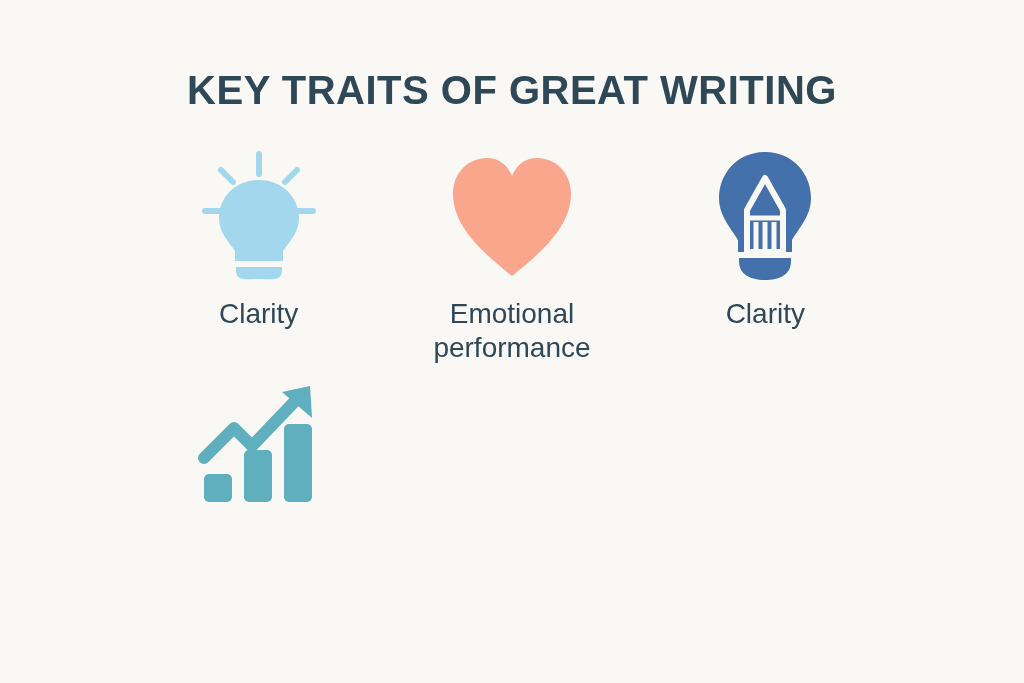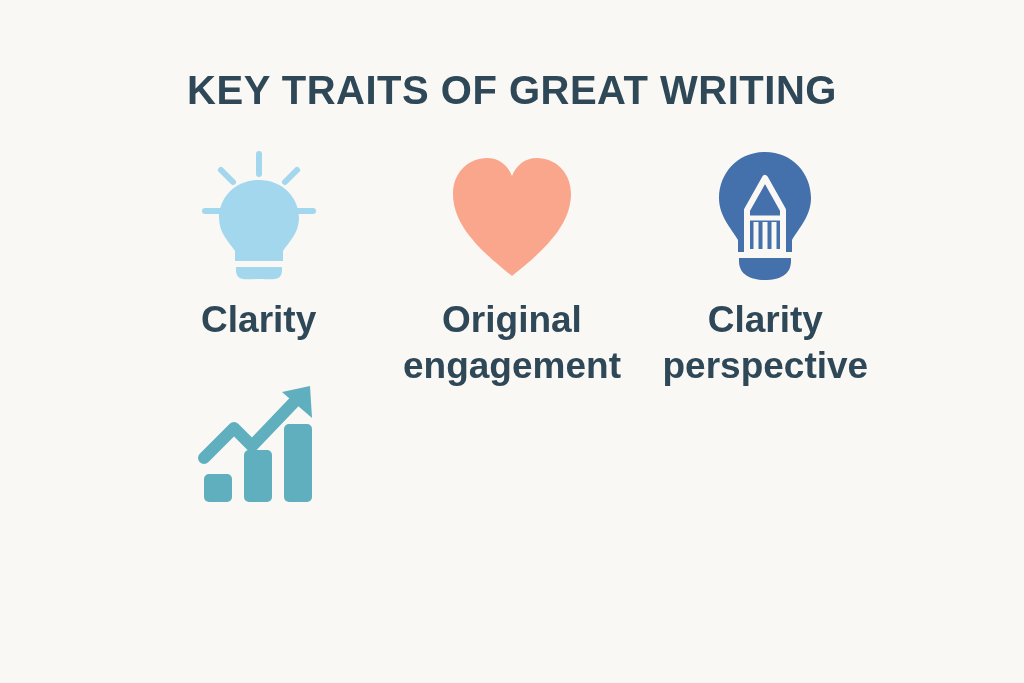--- a/index.html
+++ b/index.html
@@ -53,26 +53,26 @@
     height: 135px;
     display: flex;
     align-items: center;
     justify-content: center;
   }
   .trait-icon svg {
     display: block;
   }
   .trait-label {
     margin-top: 14px;
-    font-size: 37px;
+    font-size: 28px;
     line-height: 1.23;
     color: #2f4858;
     text-align: center;
     max-width: 230px;
-    font-weight: bold;
+    font-weight: normal;
   }
 </style>
 </head>
 <body>
 
 <div class="poster">
 
   <div class="poster-title">KEY TRAITS OF GREAT WRITING</div>
 
   <div class="traits-grid">
@@ -94,41 +94,40 @@
       <div class="trait-label">Clarity</div>
     </div>
 
     <div class="trait-cell">
       <div class="trait-icon">
         <svg width="130" height="135" viewBox="0 0 130 135">
           <path d="M65 128 C 35 104 6 78 6 46 C 6 24 22 10 40 10 C 53 10 61 18 65 28 C 69 18 77 10 90 10 C 108 10 124 24 124 46 C 124 78 95 104 65 128 Z" fill="#faa68d"></path>
         </svg>
       </div>
       <div class="trait-label">
-        <span>Original</span><br>
-        <span>engagement</span>
+        <span>Emotional</span><br>
+        <span>performance</span>
       </div>
     </div>
 
 
     <div class="trait-cell">
       <div class="trait-icon">
         <svg width="120" height="135" viewBox="0 0 120 135">
           <path d="M60 4 C 88 4 106 26 106 50 C 106 68 94 80 87 92 L 87 104 L 33 104 L 33 92 C 26 80 14 68 14 50 C 14 26 32 4 60 4 Z" fill="#4470ab"></path>
           <path d="M34 110 L 86 110 L 86 113 C 86 127 74 132 60 132 C 46 132 34 127 34 113 Z" fill="#4470ab"></path>
           <path d="M60 30 L 78 62 L 78 104 L 42 104 L 42 62 Z" fill="none" stroke="#faf8f5" stroke-width="6" stroke-linejoin="round"></path>
           <line x1="44" y1="70" x2="76" y2="70" stroke="#faf8f5" stroke-width="5"></line>
           <line x1="51" y1="74" x2="51" y2="104" stroke="#faf8f5" stroke-width="5"></line>
           <line x1="60" y1="74" x2="60" y2="104" stroke="#faf8f5" stroke-width="5"></line>
           <line x1="69" y1="74" x2="69" y2="104" stroke="#faf8f5" stroke-width="5"></line>
         </svg>
       </div>
       <div class="trait-label">
         <span>Clarity</span><br>
-        <span>perspective</span>
       </div>
     </div>
 
 
     <div class="trait-cell">
       <div class="trait-icon">
         <svg width="130" height="135" viewBox="0 0 130 135">
           <rect x="10" y="100" width="28" height="28" rx="5" fill="#5fafbe"></rect>
           <rect x="50" y="76" width="28" height="52" rx="5" fill="#5fafbe"></rect>
           <rect x="90" y="50" width="28" height="78" rx="5" fill="#5fafbe"></rect>

